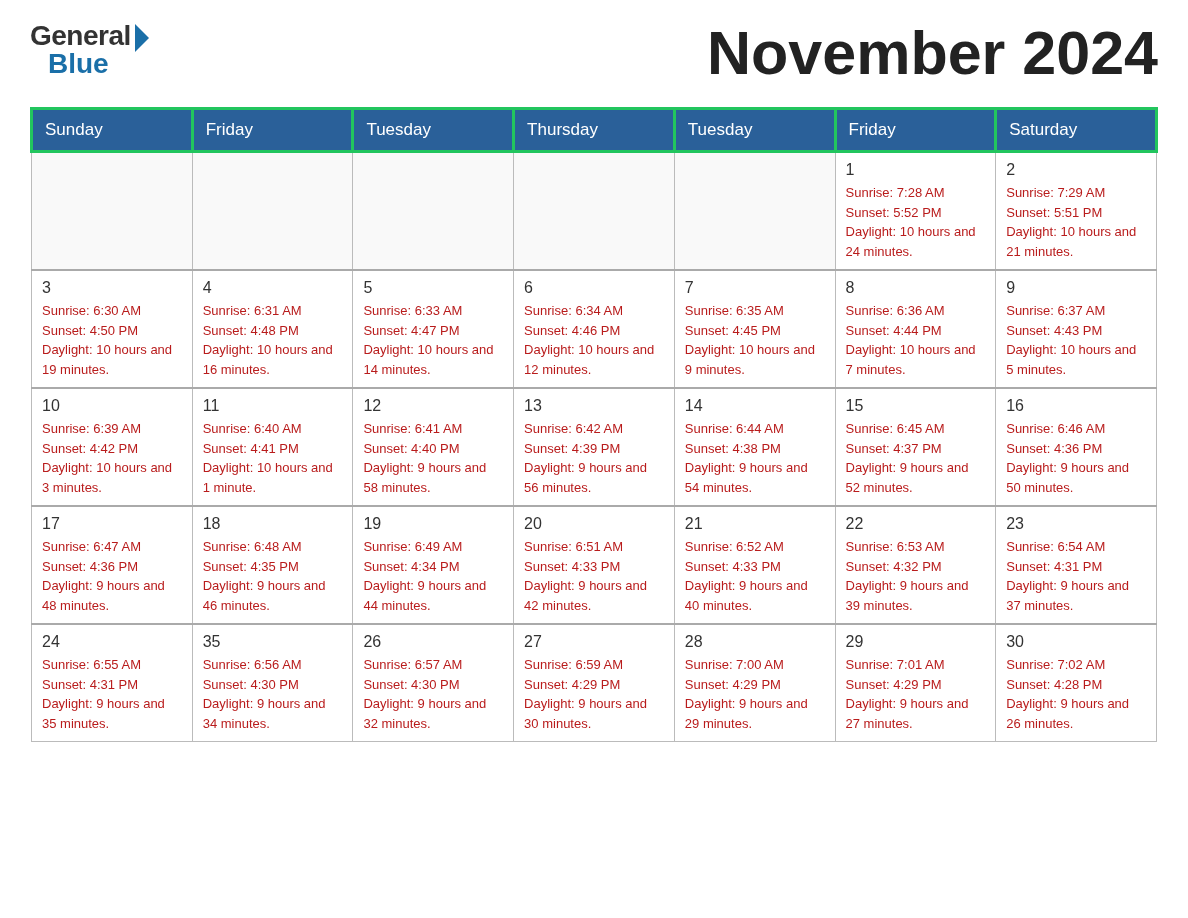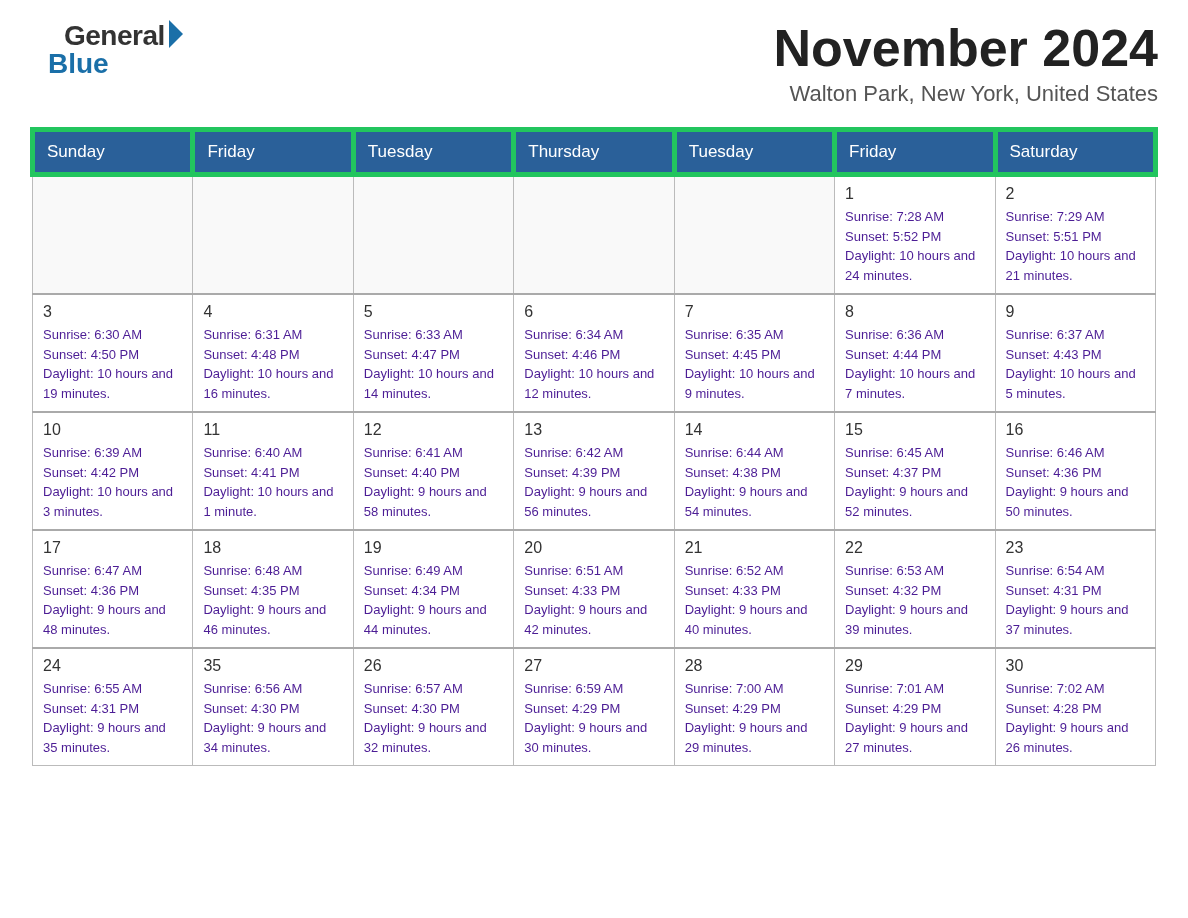--- a/index.html
+++ b/index.html
@@ -17,22 +17,21 @@
       align-items: flex-start;
       margin-bottom: 20px;
     }
     .logo {
       display: flex;
       flex-direction: column;
       align-items: flex-start;
     }
     .logo-top {
       display: flex;
-      align-items: center;
-      margin-left: 34px;
+      align-items: flex-end;
     }
     .logo-general {
       font-size: 28px;
       font-weight: bold;
       color: #333;
       letter-spacing: -0.5px;
     }
     .logo-triangle {
       width: 0;
       height: 0;
@@ -46,21 +45,21 @@
       font-size: 28px;
       font-weight: bold;
       color: #1a6fa8;
       margin-top: -4px;
       margin-left: 18px;
     }
     .title-area {
       text-align: right;
     }
     .month-title {
-      font-size: 52px;
+      font-size: 61px;
       font-weight: bold;
       color: #222;
       line-height: 1.1;
     }
     .location {
       font-size: 22px;
       color: #555;
       margin-top: 4px;
     }
     .calendar-table {
@@ -68,42 +67,42 @@
       border-collapse: collapse;
       border: 1px solid #999;
     }
     .calendar-table th {
       background-color: #2a6099;
       color: #fff;
       font-size: 17px;
       font-weight: normal;
       padding: 10px 12px;
       text-align: left;
-      border: 5px solid #22c55e;
+      border: 3px solid #22c55e;
     }
     .calendar-table td {
       width: calc(100% / 7);
       vertical-align: top;
       padding: 8px 10px;
       border: 1px solid #bbb;
       font-size: 13px;
       color: #333;
       height: 110px;
     }
     .day-number {
       font-size: 16px;
       font-weight: normal;
       color: #333;
       display: block;
       margin-bottom: 4px;
     }
     .day-info {
       font-size: 13px;
       line-height: 1.5;
-      color: #4c1d95;
+      color: #b91c1c;
     }
     .empty-cell {
       background: #f9f9f9;
     }
     tr:not(:last-child) td {
       border-bottom: 2px solid #aaa;
     }
   </style>
 </head>
 <body>
@@ -111,21 +110,20 @@
 <div class="header-area">
   <div class="logo">
     <div class="logo-top">
       <span class="logo-general">General</span>
       <div class="logo-triangle"></div>
     </div>
     <span class="logo-blue">Blue</span>
   </div>
   <div class="title-area">
     <div class="month-title">November 2024</div>
-    <div class="location">Walton Park, New York, United States</div>
   </div>
 </div>
 
 <table class="calendar-table">
   <thead>
     <tr>
     <th>Sunday</th>
         <th>Friday</th>
         <th>Tuesday</th>
         <th>Thursday</th>

